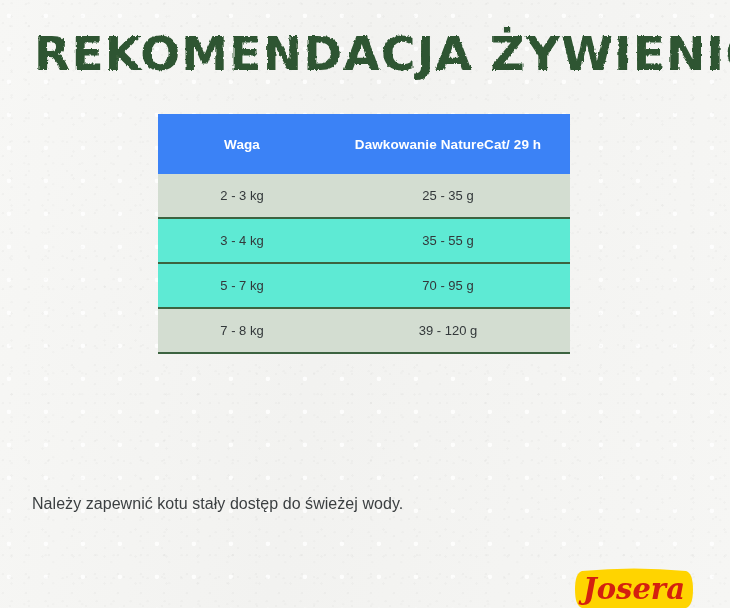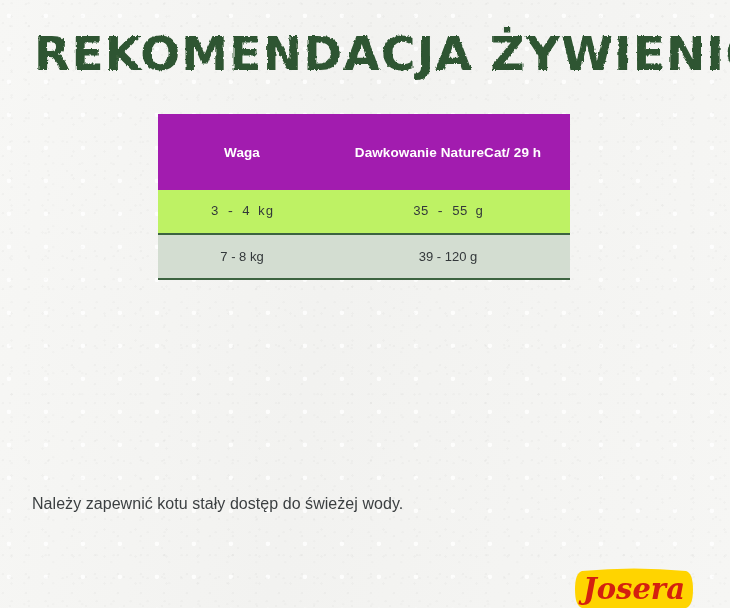--- a/index.html
+++ b/index.html
@@ -59,43 +59,43 @@
     left: 158px;
     top: 114px;
     width: 412px;
     border-collapse: collapse;
     table-layout: fixed;
   }
   #dosage-table col.c1 { width: 168px; }
   #dosage-table col.c2 { width: 244px; }
 
   #dosage-table thead th {
-    background: #a21caf;
+    background: #3b82f6;
     color: #ffffff;
     font-size: 13.5px;
     font-weight: bold;
     height: 60px;
-    padding: 8px;
+    padding: 0;
     text-align: center;
     letter-spacing: 0.1px;
   }
 
   #dosage-table tbody td {
     height: 43px;
     padding: 0;
     text-align: center;
     font-size: 13px;
     color: #33383a;
     border-top: 2px solid #3c6340;
   }
   #dosage-table tbody tr:last-child td {
     border-bottom: 2px solid #3c6340;
   }
   #dosage-table tbody tr.shaded td { background: #d3ddd1; }
-  #dosage-table tbody tr.plain  td { background: #bef264; font-family: Liberation Mono, monospace; }
+  #dosage-table tbody tr.plain  td { background: #5eead4; }
   #dosage-table tbody tr:first-child td { border-top: none; }
 
   
   #footnote {
     position: absolute;
     left: 32px;
     top: 495px;
     font-size: 16px;
     color: #3b3f41;
     letter-spacing: 0.05px;
@@ -142,23 +142,31 @@
       <col class="c1">
       <col class="c2">
     </colgroup>
   <thead>
     <tr>
       <th>Waga</th>
       <th>Dawkowanie NatureCat/ 29 h</th>
     </tr>
   </thead>
   <tbody>
+    <tr class="shaded">
+      <td>2 - 3 kg</td>
+      <td>25 - 35 g</td>
+    </tr>
     <tr class="plain">
       <td>3 - 4 kg</td>
       <td>35 - 55 g</td>
+    </tr>
+    <tr class="plain">
+      <td>5 - 7 kg</td>
+      <td>70 - 95 g</td>
     </tr>
     <tr class="shaded">
       <td>7 - 8 kg</td>
       <td>39 - 120 g</td>
     </tr>
   </tbody>
 </table>
 
 <div id="footnote">Należy zapewnić kotu stały dostęp do świeżej wody.</div>
 

